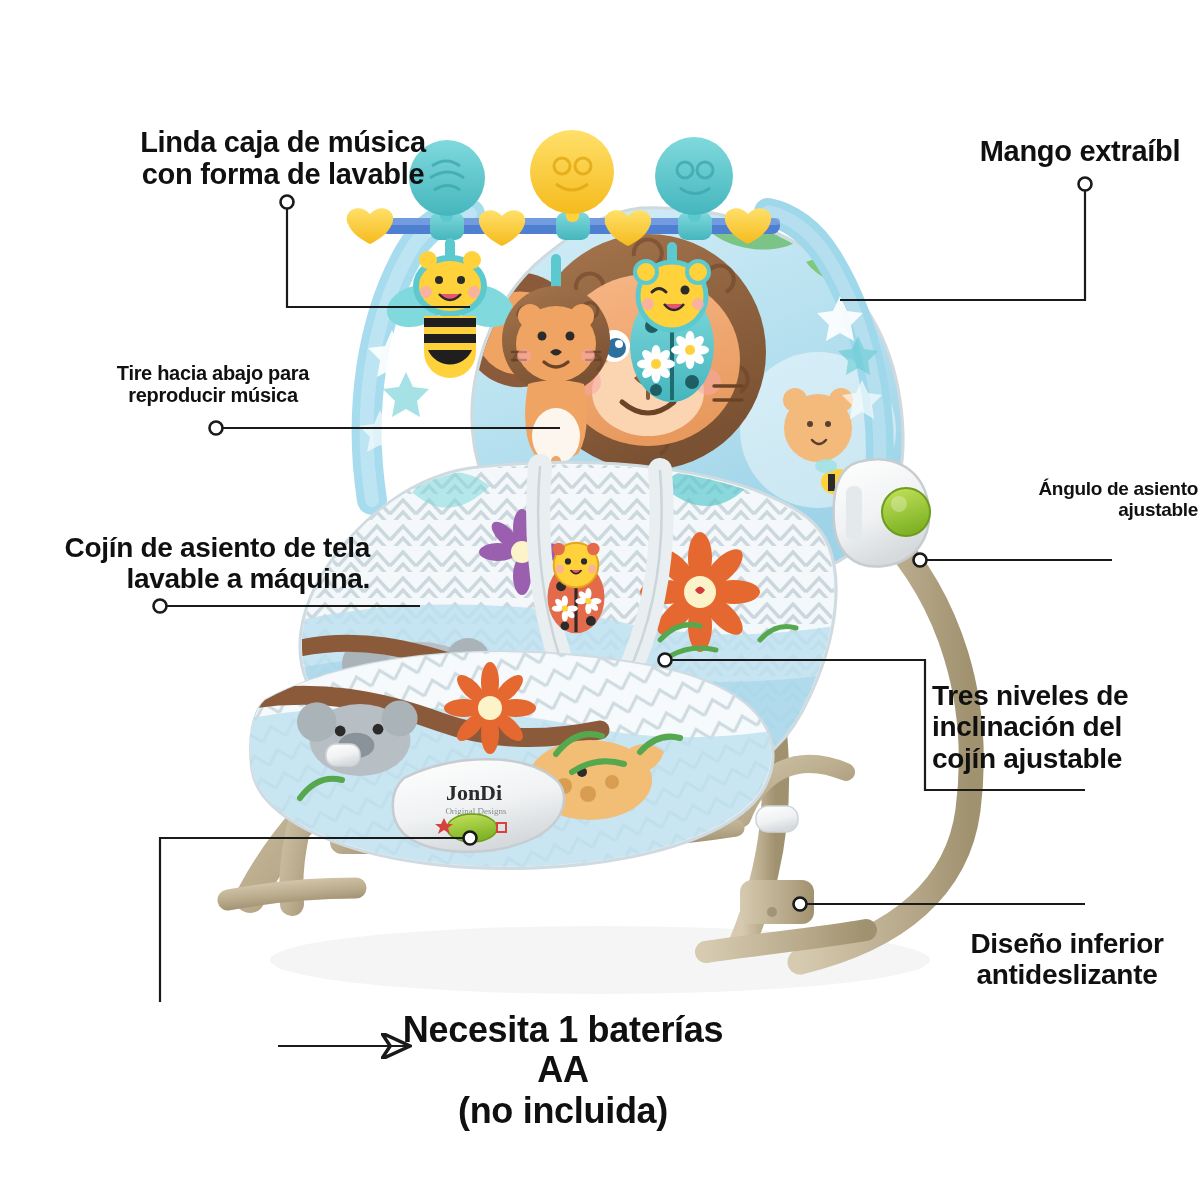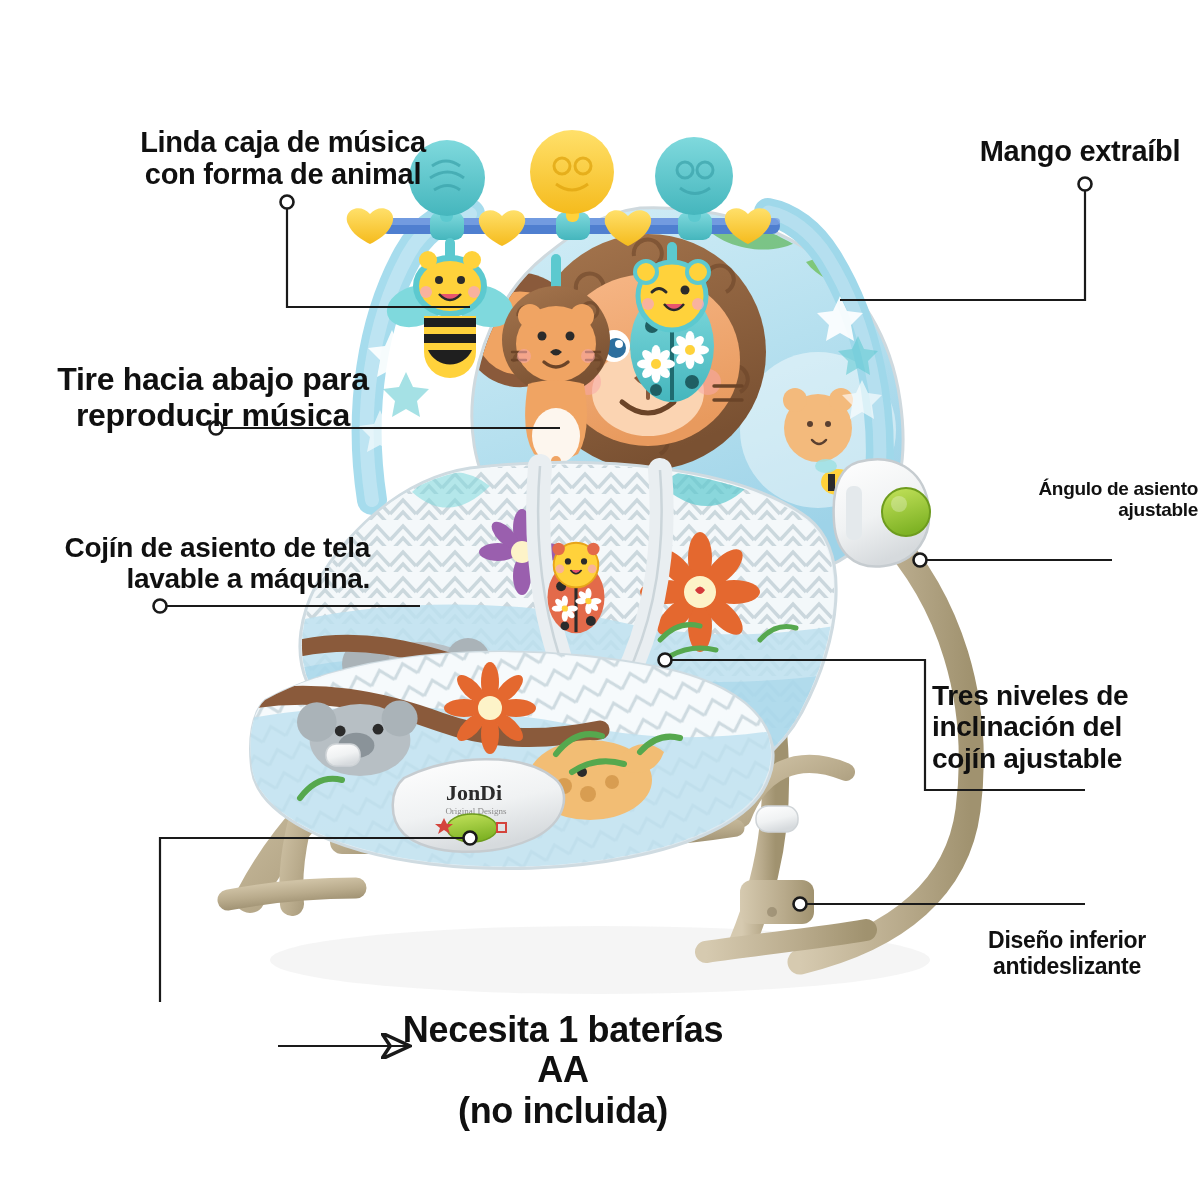--- a/index.html
+++ b/index.html
@@ -612,37 +612,37 @@
       <circle cx="216" cy="428" r="6.5"></circle>
       <circle cx="160" cy="606" r="6.5"></circle>
       <circle cx="920" cy="560" r="6.5"></circle>
       <circle cx="665" cy="660" r="6.5"></circle>
       <circle cx="800" cy="904" r="6.5"></circle>
       <circle cx="470" cy="838" r="6.5"></circle>
     </g>
   </svg>
 
   <div class="callout" style="left:118px; top:126px; width:330px; text-align:center; font-size:29px;">Linda caja de música
-con forma de animal</div>
+con forma de lavable</div>
 
   <div class="callout" style="left:950px; top:135px; width:260px; text-align:center; font-size:29px;">Mango extraíbl</div>
 
-  <div class="callout" style="left:48px; top:362px; width:330px; text-align:center; font-size:32px;">Tire hacia abajo para
+  <div class="callout" style="left:48px; top:362px; width:330px; text-align:center; font-size:20px;">Tire hacia abajo para
 reproducir música</div>
 
   <div class="callout" style="left:10px; top:532px; width:360px; text-align:right; font-size:28px;">Cojín de asiento de tela
 lavable a máquina.</div>
 
   <div class="callout" style="left:928px; top:478px; width:270px; text-align:right; font-size:19px;">Ángulo de asiento
 ajustable</div>
 
   <div class="callout" style="left:932px; top:680px; width:250px; font-size:28px;">Tres niveles de
 inclinación del
 cojín ajustable</div>
 
-  <div class="callout" style="left:936px; top:928px; width:262px; text-align:center; font-size:23px;">Diseño inferior
+  <div class="callout" style="left:936px; top:928px; width:262px; text-align:center; font-size:28px;">Diseño inferior
 antideslizante</div>
 
 
   <div class="callout" style="left:398px; top:1010px; width:330px; text-align:center; font-size:36px;">Necesita 1 baterías AA
 (no incluida)</div>
 
 </div>
 
 </body></html>

